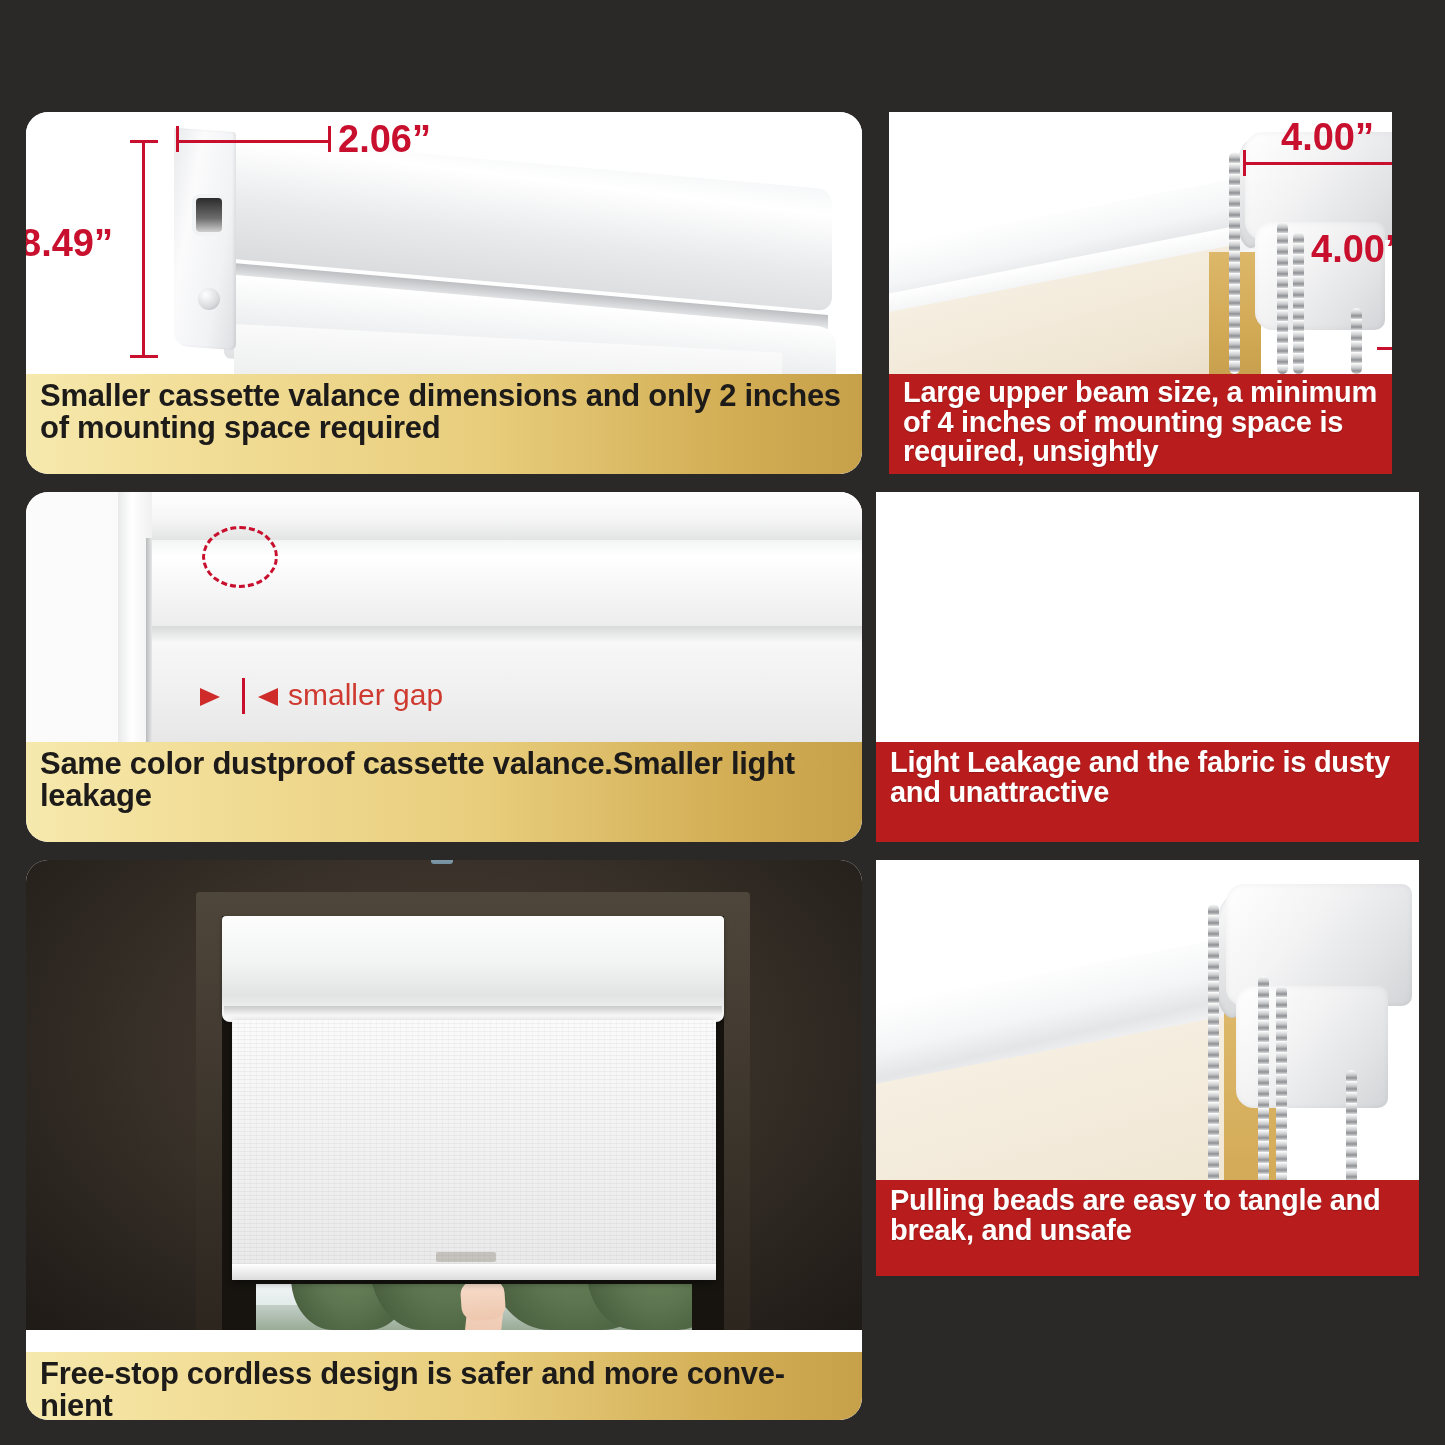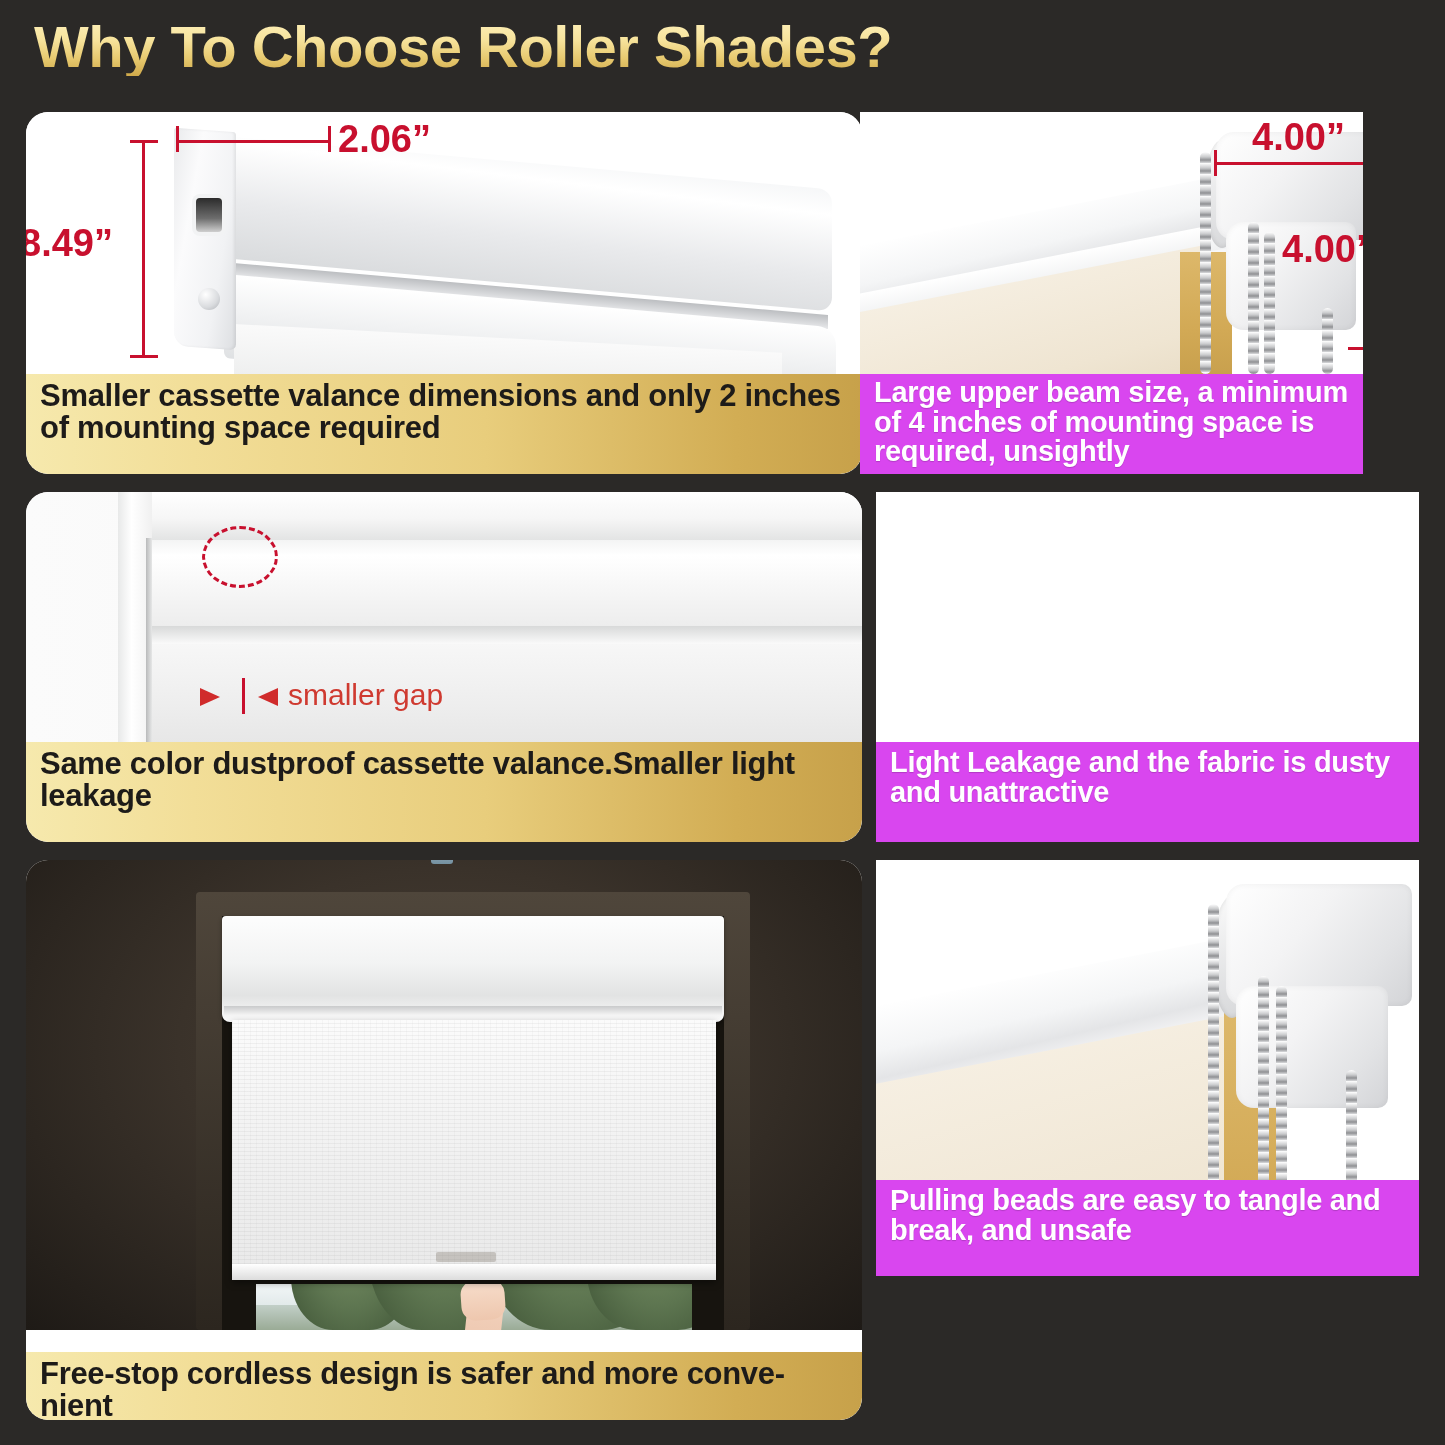--- a/index.html
+++ b/index.html
@@ -61,35 +61,35 @@
     align-items: flex-start;
     padding: 6px 14px 10px 14px;
   }
   .caption.gold {
     background: linear-gradient(to right, #f6e9ad 0%, #f2de98 20%, #e8cd7c 55%, #d2ad54 85%, #c7a14a 100%);
     color: #1d1b19;
     border-bottom-left-radius: 22px;
     border-bottom-right-radius: 22px;
   }
   .caption.grey {
-    background: #d946ef;
+    background: #b91c1c;
     color: #ffffff;
   }
   .caption-text {
     font-weight: bold;
     line-height: 1.02;
     letter-spacing: -0.3px;
   }
   .caption.grey .caption-text {
     text-shadow: 0 1px 1px rgba(0,0,0,0.18);
   }
 
   
   #panel-1 { left: 26px;  top: 112px;  width: 836px; height: 362px; }
-  #panel-2 { left: 860px; top: 112px;  width: 503px; height: 362px; }
+  #panel-2 { left: 889px; top: 112px;  width: 503px; height: 362px; }
   #panel-3 { left: 26px;  top: 492px;  width: 836px; height: 350px; }
   #panel-4 { left: 876px; top: 492px;  width: 543px; height: 350px; }
   #panel-5 { left: 26px;  top: 860px;  width: 836px; height: 560px; }
   #panel-6 { left: 876px; top: 860px;  width: 543px; height: 416px; }
 
   #panel-1 .photo { height: 262px; padding-left: 39px; }
   #panel-1 .caption { height: 100px; font-size: 31px; }
   #panel-2 .photo { height: 262px; }
   #panel-2 .caption { height: 100px; font-size: 29px; padding-top: 4px; }
   #panel-3 .photo { height: 250px; }
@@ -358,21 +358,20 @@
   }
 
   
   .p6-bg { background:#ffffff; }
 </style>
 </head>
 <body>
 
 <div class="page">
 
-  <div class="title">Why To Choose Roller Shades?</div>
 
   <div class="panel left" id="panel-1">
     <div class="photo">
       <div class="fill p1-bg"></div>
       <div class="p1-top-rail texture-wh"></div>
       <div class="p1-mid-gap"></div>
       <div class="p1-bottom-rail texture-wh"></div>
       <div class="p1-fabric texture-wh"></div>
       <div class="p1-bracket"></div>
       <div class="p1-slot"></div>

